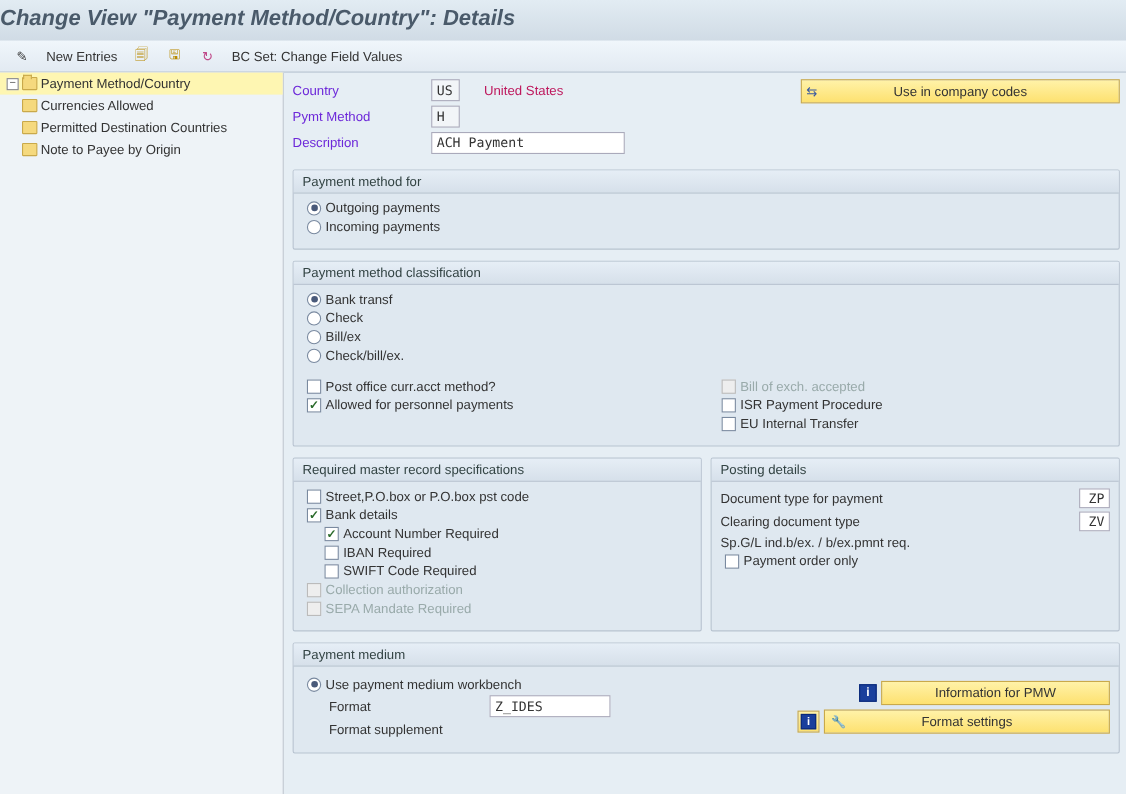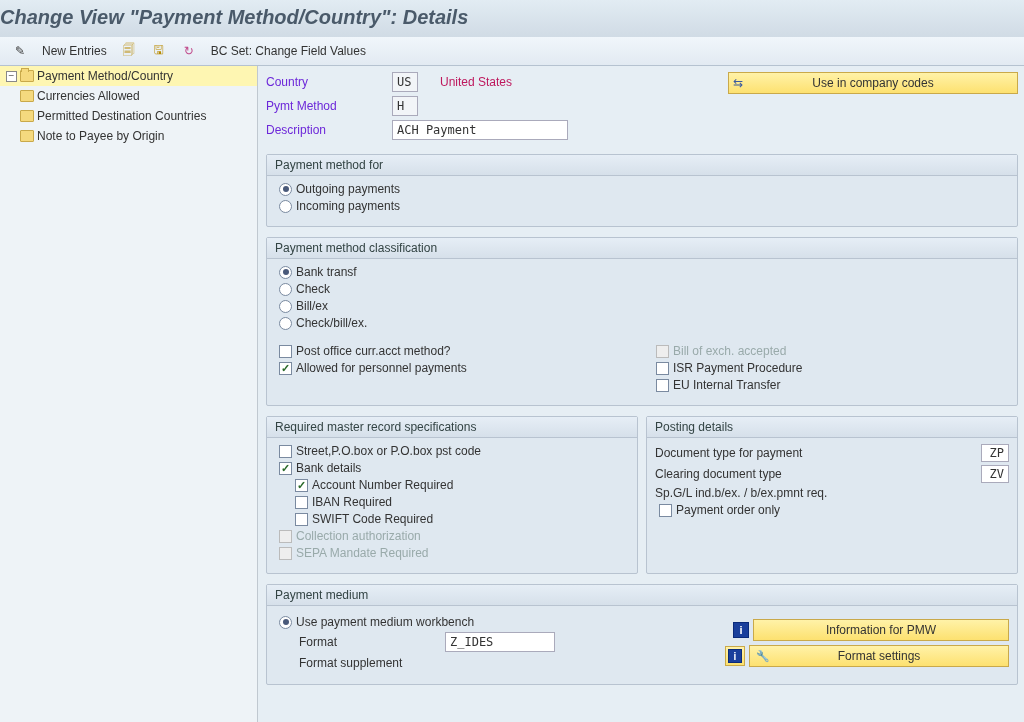--- a/index.html
+++ b/index.html
@@ -421,21 +421,21 @@
             <span style="width:140px">Format</span>
             <span class="val-box input" style="width:110px;font-family:monospace">Z_IDES</span>
           </div>
           <div class="row" style="margin-left:24px">
             <span style="width:140px">Format supplement</span>
           </div>
         </div>
         <div style="flex:1; display:flex; flex-direction:column; gap:4px; align-items:flex-end">
           <div style="display:flex; align-items:center; gap:4px; width:100%; justify-content:flex-end">
             <span class="info-icon">i</span>
-            <span class="yellow-btn" style="width:256px">
+            <span class="yellow-btn" style="width:208px">
                 <span>Information for PMW</span>
               </span>
           </div>
           <div style="display:flex; align-items:center; gap:4px; width:100%; justify-content:flex-end">
             <span class="small-icon-btn">
                 <span class="info-icon" style="width:14px;height:14px;font-size:10px">i</span>
               </span>
             <span class="yellow-btn" style="width:260px">
                 <span class="tool-ico" style="position:absolute;left:6px">🔧</span>
                 <span>Format settings</span>

